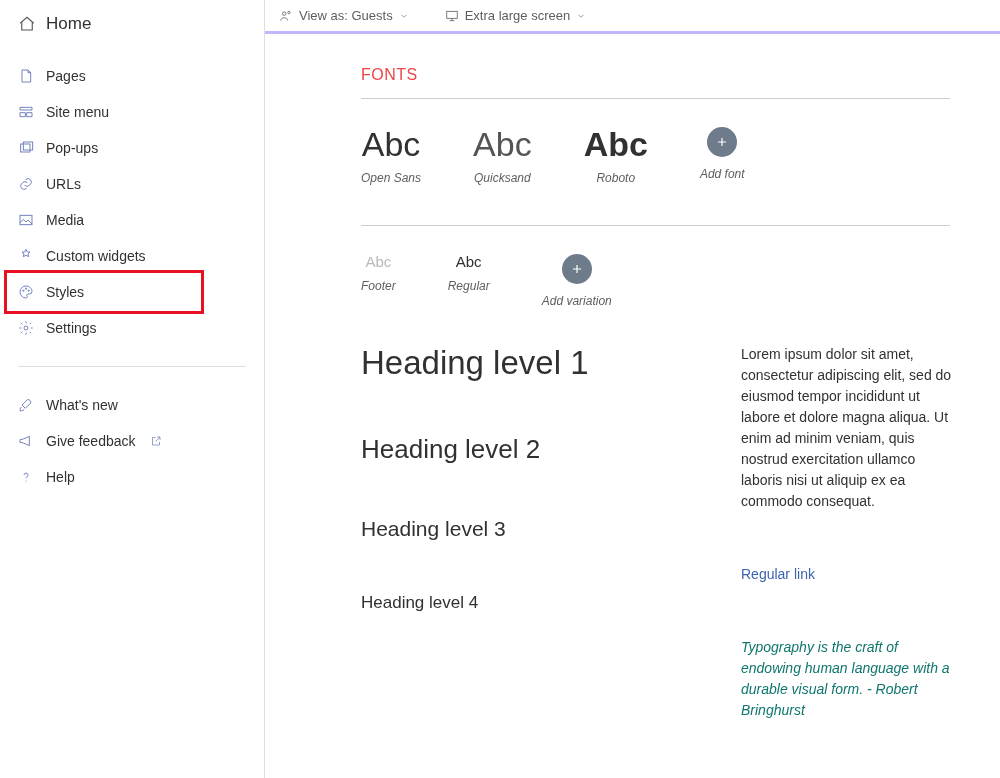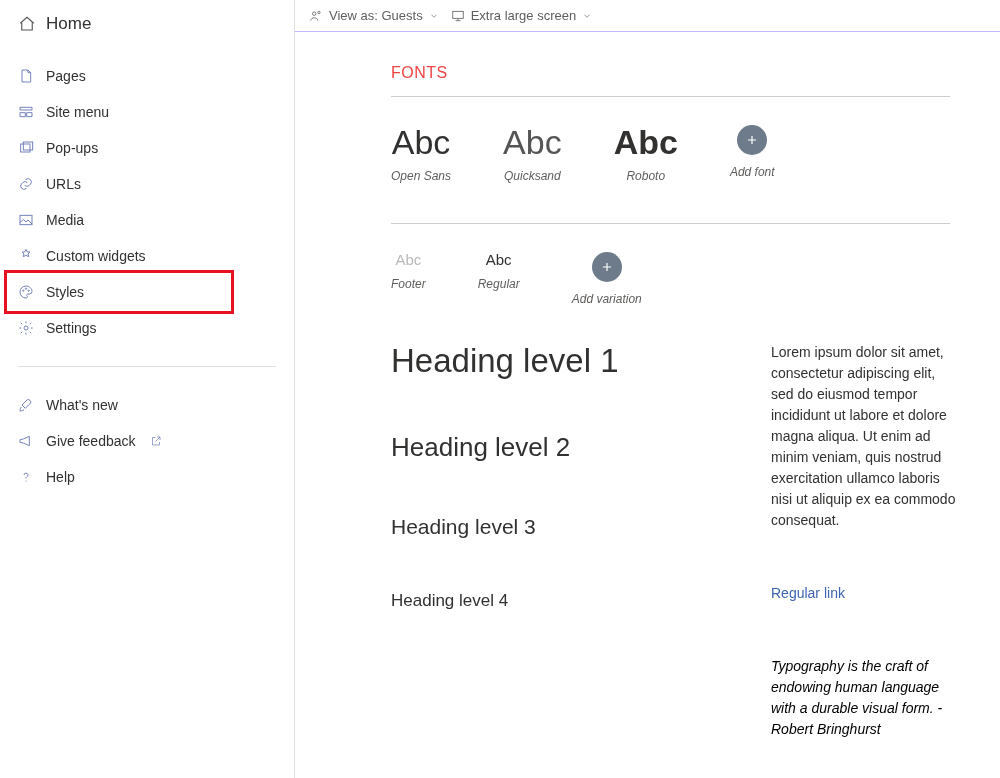--- a/index.html
+++ b/index.html
@@ -8,21 +8,21 @@
     font-size: 14px;
     color: #323130;
     background: #fff;
     width: 1000px;
     height: 778px;
     overflow: hidden;
     display: flex;
   }
   
   .sidebar {
-    width: 295px;
+    width: 265px;
     border-right: 1px solid #e1dfdd;
     padding: 14px 0 0 0;
     display: flex;
     flex-direction: column;
   }
   .sidebar-header {
     display: flex;
     align-items: center;
     gap: 10px;
     padding: 0 18px 14px 18px;
@@ -58,23 +58,23 @@
     border: none;
     border-top: 1px solid #e1dfdd;
     margin: 10px 18px;
   }
   .feedback-ext { margin-left: 2px; }
   
   .main { flex: 1; display: flex; flex-direction: column; }
   .topbar {
     display: flex;
     align-items: center;
-    gap: 12px;
+    gap: 36px;
     padding: 8px 14px;
-    border-bottom: 1px solid #c4b5fd;
+    border-bottom: 3px solid #c4b5fd;
     font-size: 13px;
     color: #605e5c;
   }
   .topbar-item {
     display: flex;
     align-items: center;
     gap: 6px;
     cursor: pointer;
   }
   .topbar-item .icon { width: 14px; height: 14px; stroke: #605e5c; fill: none; stroke-width: 1.4; }
@@ -142,21 +142,21 @@
     margin-top: 36px;
     padding-right: 40px;
   }
   .heading-col { flex: 0 0 320px; display: flex; flex-direction: column; gap: 52px; }
   .h1 { font-size: 33px; font-weight: 400; }
   .h2 { font-size: 26px; font-weight: 400; }
   .h3 { font-size: 21px; font-weight: 400; }
   .h4 { font-size: 17px; font-weight: 400; }
   .text-col { flex: 1; display: flex; flex-direction: column; gap: 52px; font-size: 14px; line-height: 1.5; color: #323130; }
   .regular-link { color: #3c64b1; cursor: pointer; font-size: 14px; }
-  .quote { font-style: italic; color: #000000; font-size: 14px; line-height: 1.5; }
+  .quote { font-style: italic; color: #0f766e; font-size: 14px; line-height: 1.5; }
 </style>
 </head>
 <body>
 
 <aside class="sidebar">
   <div class="sidebar-header">
     <svg class="icon" viewBox="0 0 24 24">
         <path d="M3 11 12 3l9 8"></path>
         <path d="M5 10v10h14V10"></path>
       </svg>

